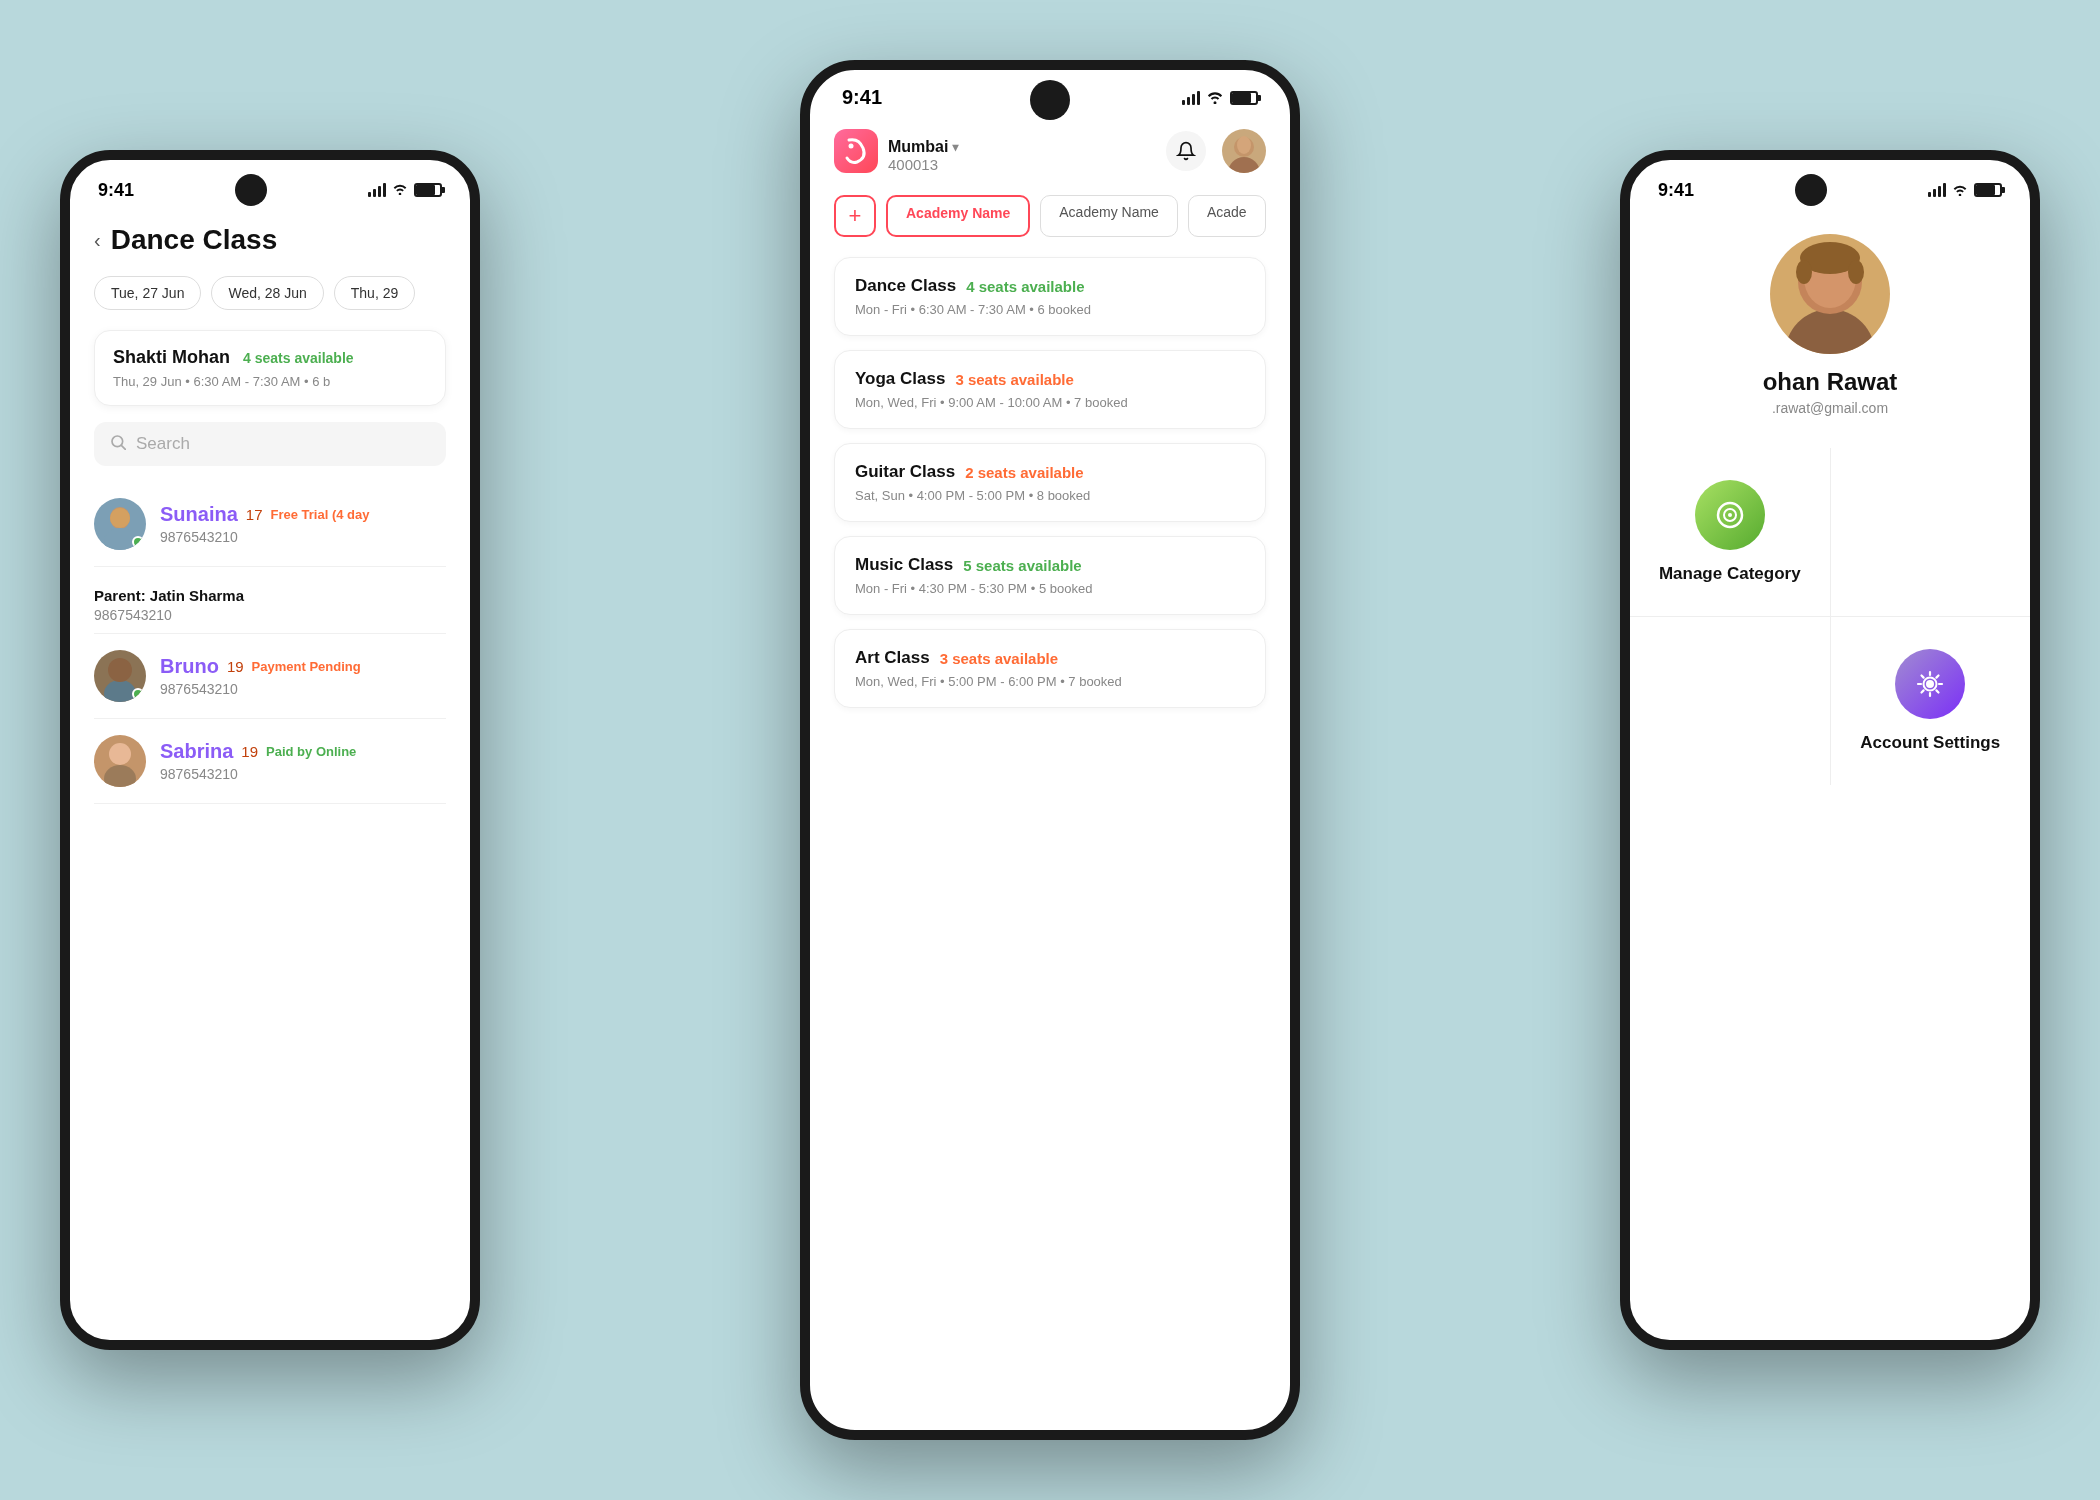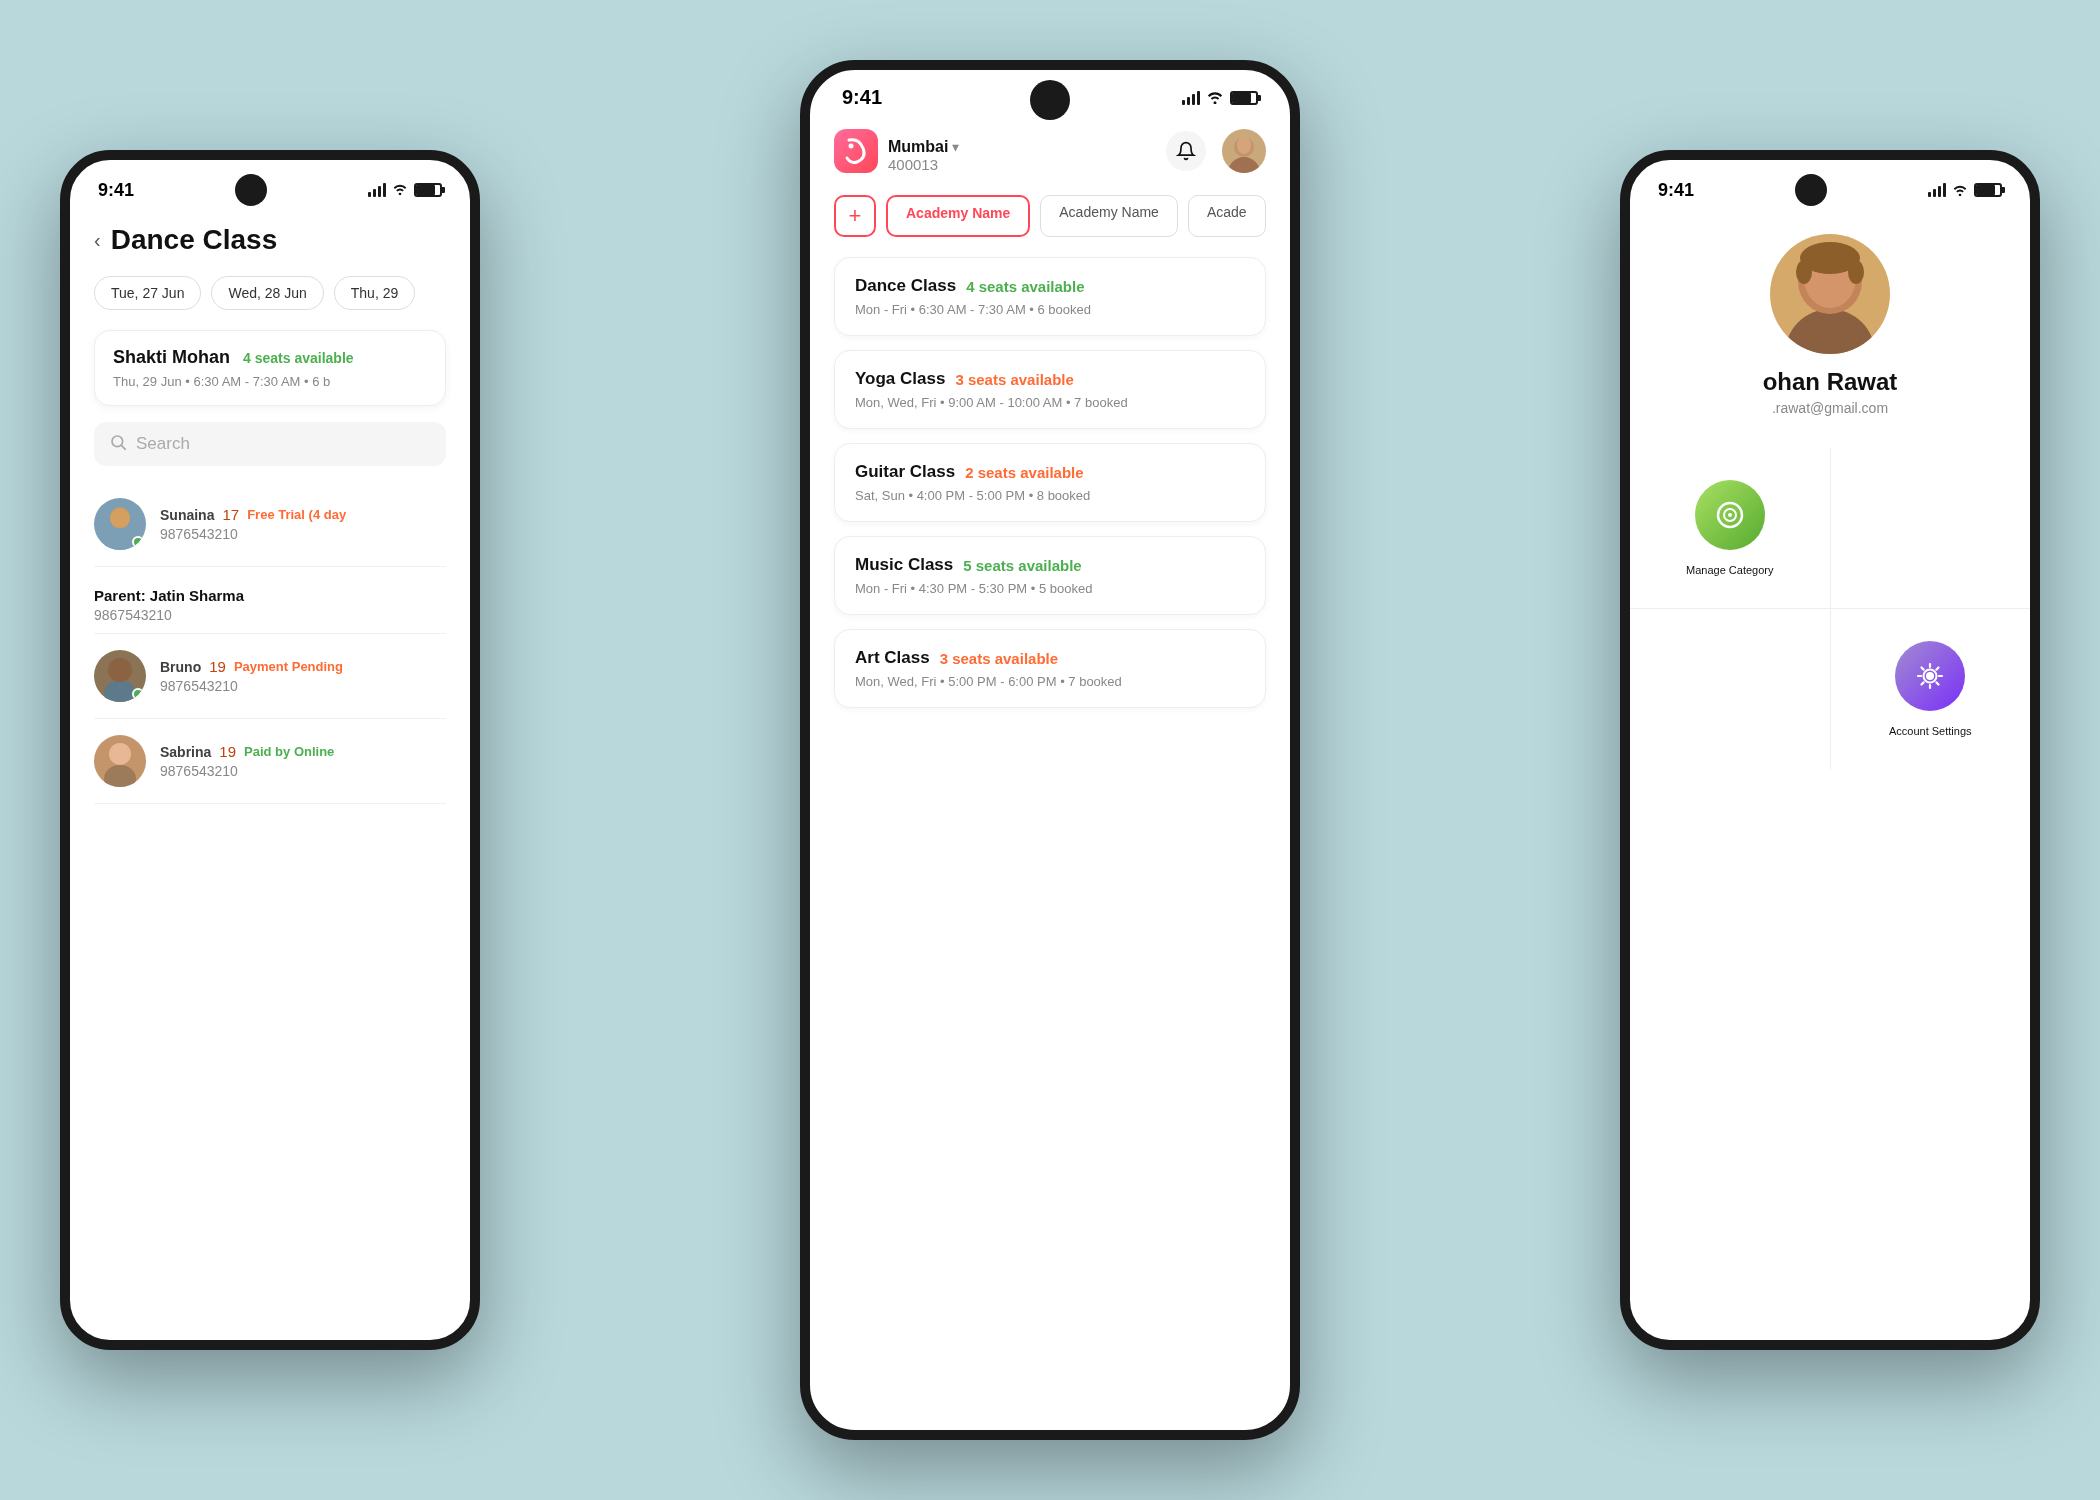--- a/index.html
+++ b/index.html
@@ -242,21 +242,21 @@
 
     .student-info { flex: 1; }
 
     .student-name-row {
       display: flex;
       align-items: center;
       gap: 8px;
       margin-bottom: 3px;
     }
 
-    .student-name { font-size: 14px; font-weight: 700; color: #404040; }
+    .student-name { font-size: 20px; font-weight: 700; color: #8b5cf6; }
     .student-age { font-size: 15px; color: #c2410c; }
 
     .badge-free { color: #ff6b35; font-weight: 600; font-size: 13px; }
     .badge-pending { color: #ff6b35; font-weight: 600; font-size: 13px; }
     .badge-paid { color: #4caf50; font-weight: 700; font-size: 13px; }
 
     .student-phone { font-size: 14px; color: #888; }
 
     .parent-info {
       margin-top: 10px;
@@ -498,21 +498,21 @@
       border-radius: 50%;
       display: flex;
       align-items: center;
       justify-content: center;
       font-size: 28px;
     }
 
     .icon-green { background: linear-gradient(135deg, #a8e063, #56ab2f); }
     .icon-purple { background: linear-gradient(135deg, #a18cd1, #7b2ff7); }
 
-    .menu-label { font-size: 11px; font-weight: 400; color: #111; text-align: center; }
+    .menu-label { font-size: 17px; font-weight: 700; color: #111; text-align: center; }
     .face-bg-2 { background: #7c9fb5; }
     .face-bg-3 { background: #8b7355; }
     .face-bg-4 { background: #c4956a; }
   </style>
 </head>
 <body>
 
 <div class="phone phone-left">
 
   <div class="status-bar">

